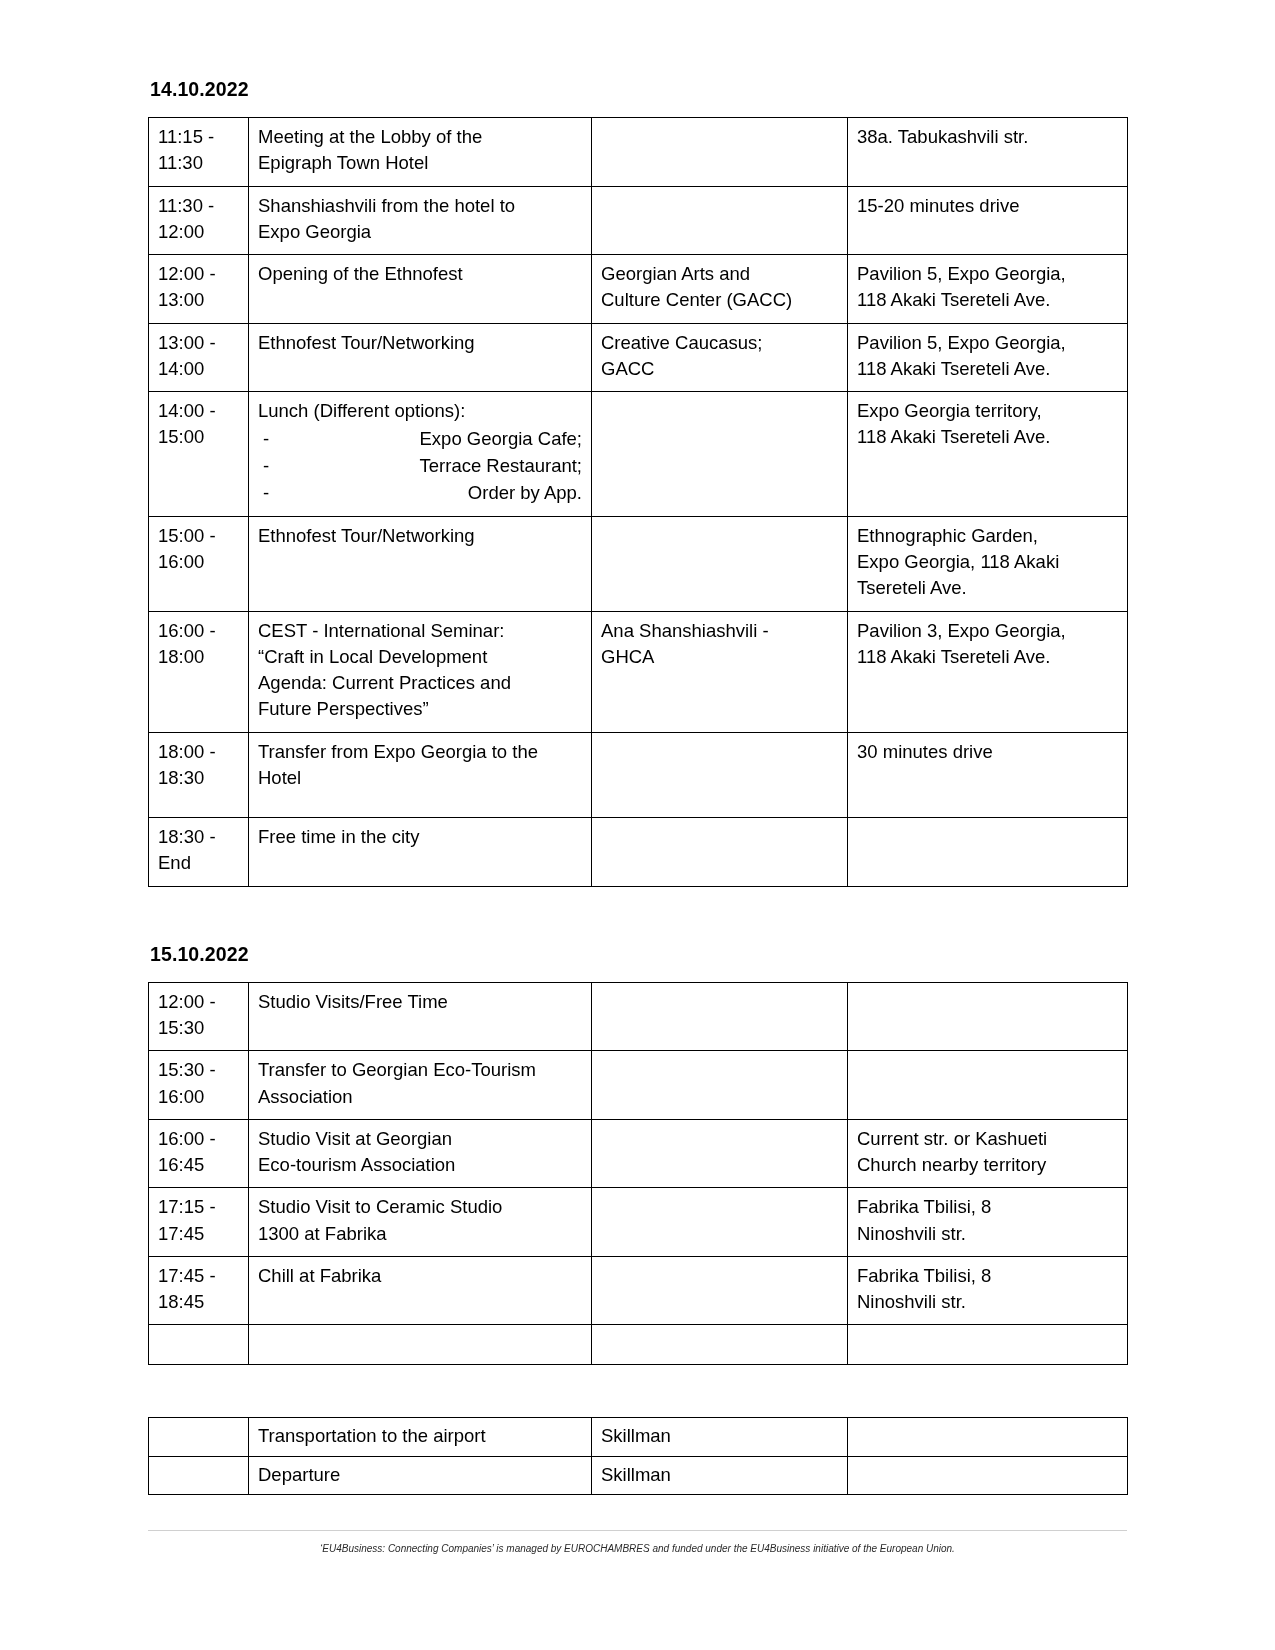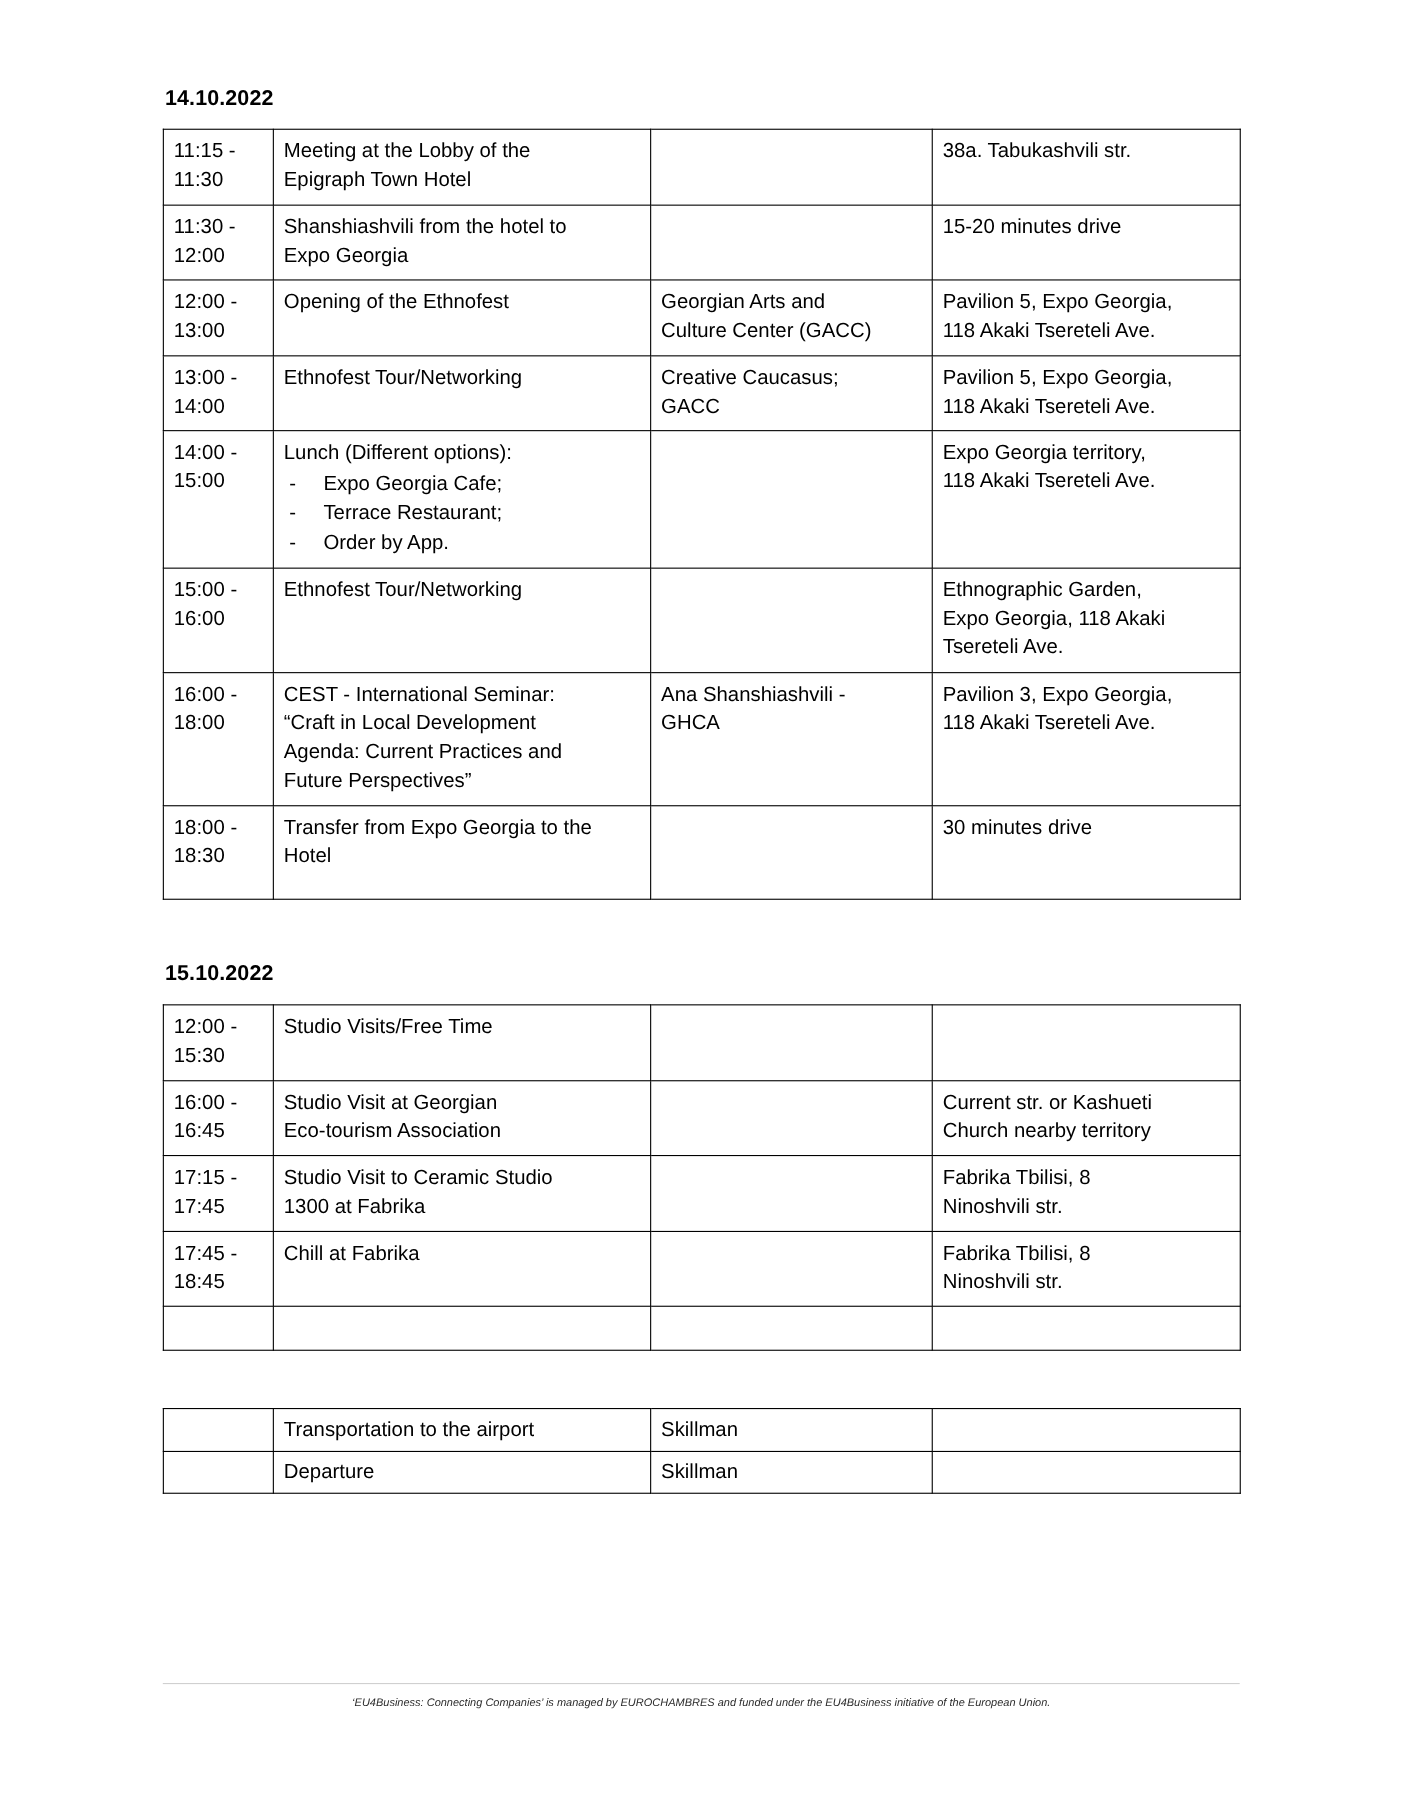--- a/index.html
+++ b/index.html
@@ -45,20 +45,21 @@
   col.c-who { width: 256px; }
   col.c-place { width: 280px; }
 
   .cell-lines span {
     display: block;
   }
   ul.opts {
     list-style: none;
     margin: 2px 0 0 0;
     padding: 0;
+    text-align: right;
   }
   ul.opts li {
     display: block;
     padding-left: 36px;
     position: relative;
     line-height: 1.45;
   }
   ul.opts li:before {
     content: "-";
     position: absolute;
@@ -249,20 +250,35 @@
           <span>Hotel</span>
         </td>
         <td class="cell-lines">
           <span></span>
         </td>
         <td class="cell-lines">
           <span>30 minutes drive</span>
         </td>
       </tr>
 
+      <tr>
+        <td class="cell-lines">
+          <span>18:30 -</span>
+          <span>End</span>
+        </td>
+        <td class="cell-lines">
+          <span>Free time in the city</span>
+        </td>
+        <td class="cell-lines">
+          <span></span>
+        </td>
+        <td class="cell-lines">
+          <span></span>
+        </td>
+      </tr>
     </tbody>
   </table>
 
   <div class="spacer-1"></div>
 
   <div class="day-heading">15.10.2022</div>
 
   <table class="schedule">
     <colgroup>
       <col class="c-time">
@@ -282,20 +298,37 @@
         </td>
         <td class="cell-lines">
           <span></span>
         </td>
         <td class="cell-lines">
           <span></span>
           <span></span>
         </td>
       </tr>
 
+      <tr>
+        <td class="cell-lines">
+          <span>15:30 -</span>
+          <span>16:00</span>
+        </td>
+        <td class="cell-lines">
+          <span>Transfer to Georgian Eco-Tourism</span>
+          <span>Association</span>
+        </td>
+        <td class="cell-lines">
+          <span></span>
+        </td>
+        <td class="cell-lines">
+          <span></span>
+          <span></span>
+        </td>
+      </tr>
 
       <tr>
         <td class="cell-lines">
           <span>16:00 -</span>
           <span>16:45</span>
         </td>
         <td class="cell-lines">
           <span>Studio Visit at Georgian</span>
           <span>Eco-tourism Association</span>
         </td>

